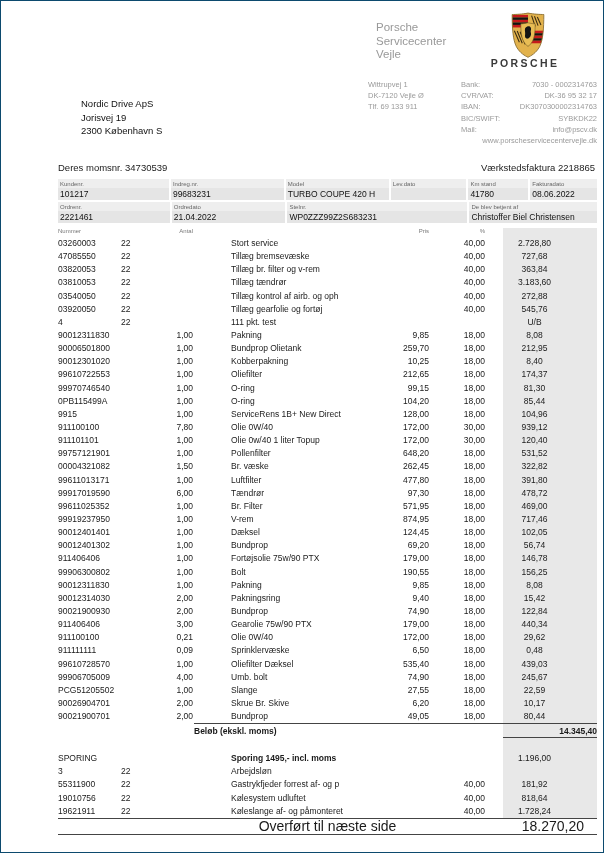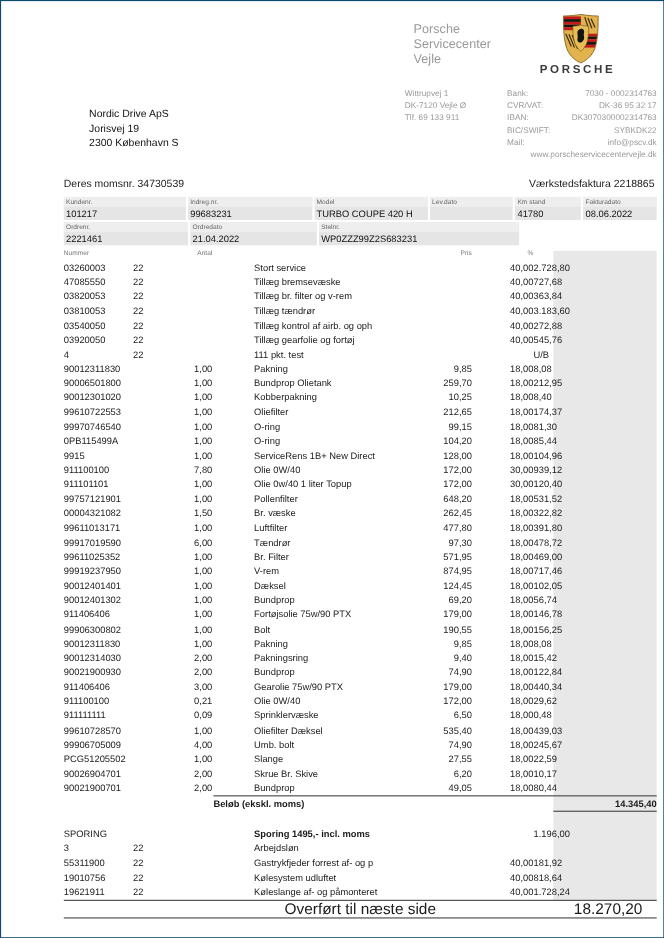--- a/index.html
+++ b/index.html
@@ -32,21 +32,21 @@
   .amount-strip{position:absolute;left:445px;top:0;width:94px;height:591px;background:#e8e8e8;z-index:-1;}
   .thead,.trow{display:grid;grid-template-columns:63px 46px 26px 176px 60px 56px 112px;}
   .thead{height:9px;font-size:6px;color:#777;line-height:7px;}
   .thead .h-num{text-align:left;}
   .thead .h-antal,.thead .h-pris,.thead .h-pct{text-align:right;}
   .trow{height:13.15px;line-height:13.3px;font-size:8.5px;}
   .trow div{white-space:nowrap;overflow:hidden;}
   .c-num,.c-dept{text-align:left;}
   .c-qty,.c-pris,.c-pct{text-align:right;}
   .c-desc{padding-left:38px;}
-  .c-amt{text-align:left;padding-right:13px;}
+  .c-amt{text-align:center;padding-right:13px;}
   .bold-desc .c-desc{font-weight:bold;}
 
   .subtotal{margin-left:136px;width:403px;border-top:1px solid #444;height:14px;line-height:14px;
             display:flex;justify-content:space-between;font-size:8.5px;font-weight:bold;box-sizing:border-box;}
   .subtotal .sub-val{padding-right:0;}
   .sub-underline{margin-left:445px;width:94px;border-bottom:1px solid #444;height:0;}
   .section-gap{height:14px;}
 
   .carry{position:relative;border-top:1px solid #444;border-bottom:1px solid #444;height:15px;line-height:15px;
          font-size:14px;text-align:center;}
@@ -167,20 +167,24 @@
           <div class="fvalue">2221461</div>
         </div>
         <div class="fcell" style="width: 115px;">
           <div class="flabel">Ordredato</div>
           <div class="fvalue">21.04.2022</div>
         </div>
         <div class="fcell" style="width: 182px;">
           <div class="flabel">Stelnr.</div>
           <div class="fvalue">WP0ZZZ99Z2S683231</div>
         </div>
+        <div class="fcell" style="width: 129px;">
+          <div class="flabel">De blev betjent af</div>
+          <div class="fvalue">Christoffer Biel Christensen</div>
+        </div>
       </div>
   </div>
 
   <div class="invoice-table">
     <div class="amount-strip"></div>
 
     <div class="thead">
       <div class="h-num">Nummer</div>
       <div></div>
       <div class="h-antal">Antal</div>

